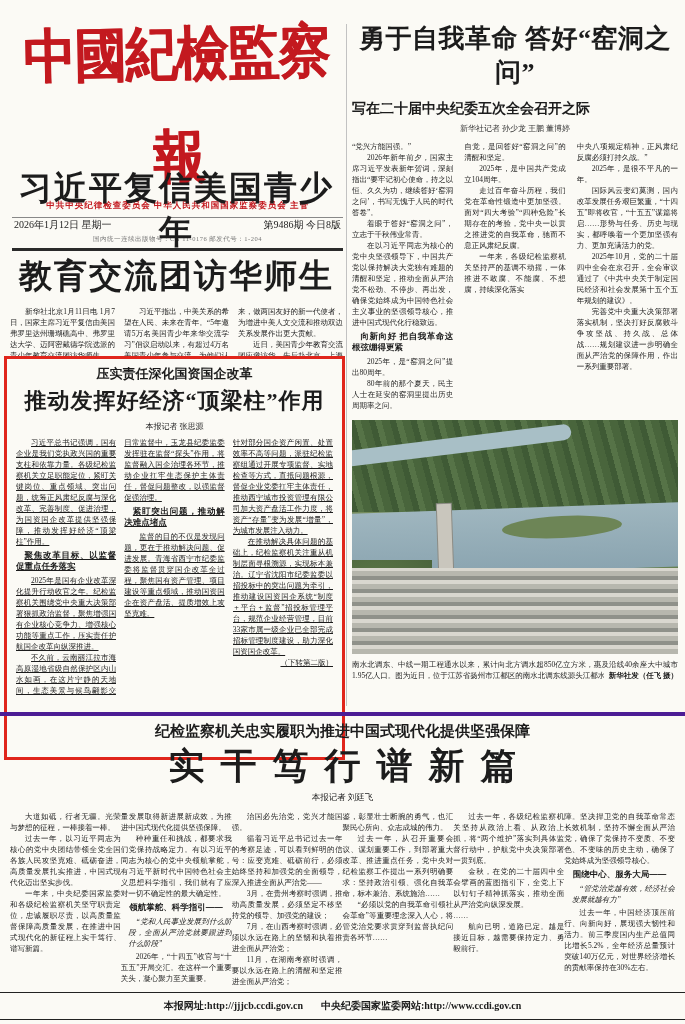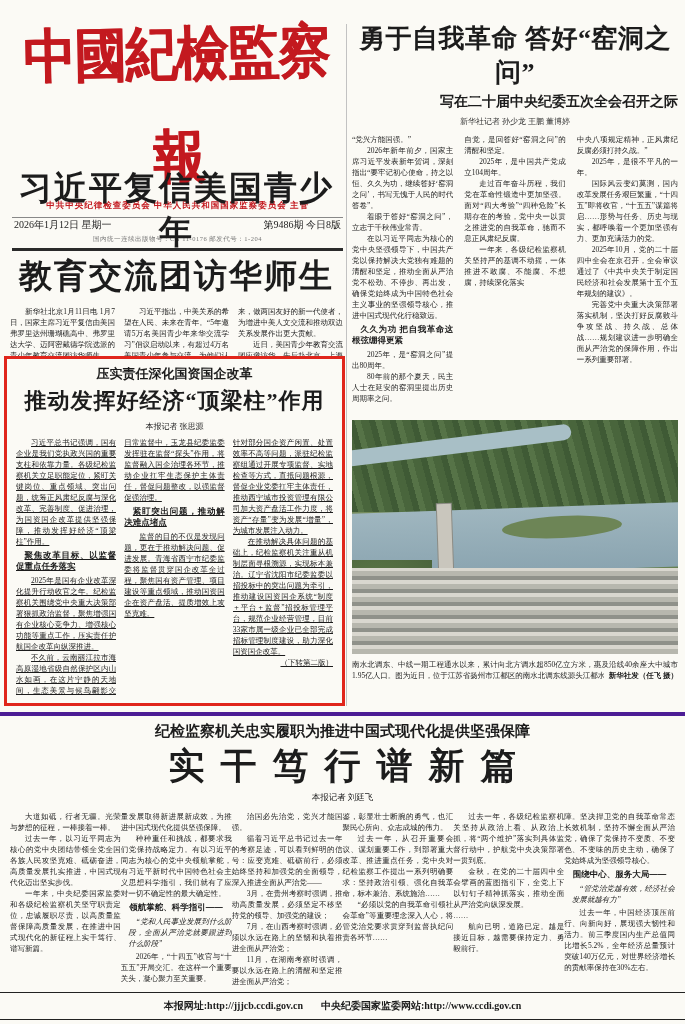--- a/index.html
+++ b/index.html
@@ -20,30 +20,30 @@
   .col{flex:1;overflow:hidden;font-size:7.5px;line-height:11px;text-align:justify;}
   .col p{margin:0;text-indent:2em;}
   .col p.noind{text-indent:0;}
   .col p.sub{font-family:"Liberation Sans",sans-serif;font-weight:bold;font-size:8.5px;
       text-indent:1em;margin:3px 0;}
   .col p.quote{font-style:italic;color:#222;padding-left:1em;text-indent:1em;margin:2px 0;}
   .col p.turn{text-align:right;text-indent:0;}
   
   .art-yaodong{position:absolute;left:352px;top:22px;width:326px;}
   .yd-head{font-size:26px;font-weight:bold;text-align:center;line-height:34px;letter-spacing:.5px;}
-  .yd-sub{font-size:14px;font-weight:bold;text-align:right;margin-top:3px;}
+  .yd-sub{font-size:14px;font-weight:bold;text-align:left;margin-top:10px;}
   .yd-by{font-size:8px;text-align:center;margin-top:5px;color:#333;}
   .yd-cols{margin-top:7px;height:306px;gap:11px;}
   
   .art-xi{position:absolute;left:10px;top:166px;width:333px;}
   .xi-head{font-family:"Liberation Sans",sans-serif;font-size:33px;font-weight:900;
       text-align:center;line-height:44px;letter-spacing:2px;}
   .xi-cols{margin-top:8px;height:86px;gap:9px;}
   
-  .red-box{position:absolute;left:4px;top:356px;width:341px;height:350px;box-sizing:border-box;
+  .red-box{position:absolute;left:4px;top:356px;width:341px;height:404px;box-sizing:border-box;
       border:3px solid #e0251b;padding:6px 9px;background:#fbfaf5;}
   .rb-kicker{font-family:"Liberation Sans",sans-serif;font-size:13px;font-weight:bold;text-align:center;}
   .rb-head{font-size:22px;font-weight:bold;text-align:center;margin-top:3px;letter-spacing:1px;}
   .rb-by{font-size:8px;text-align:center;margin:5px 0;}
   .rb-cols{height:258px;gap:8px;text-decoration:underline;}
   
   .photo-block{position:absolute;left:352px;top:420px;width:326px;}
   .photo{position:relative;height:234px;overflow:hidden;background:linear-gradient(160deg,#7d9163,#5f7c4c);}
   .ph-trees{position:absolute;left:0;top:0;width:100%;height:92px;
       background:repeating-linear-gradient(75deg,#3f5a35 0 6px,#567347 6px 12px,#49653c 12px 20px);}
@@ -97,21 +97,21 @@
   <div class="art-yaodong">
     <div class="yd-head">勇于自我革命 答好“窑洞之问”</div>
     <div class="yd-sub">写在二十届中央纪委五次全会召开之际</div>
     <div class="yd-by">新华社记者 孙少龙 王鹏 董博婷</div>
     <div class="cols yd-cols">
       <div class="col">
           <p class="noind">“党兴方能国强。”</p>
           <p>2026年新年前夕，国家主席习近平发表新年贺词，深刻指出“要牢记初心使命，持之以恒、久久为功，继续答好‘窑洞之问’，书写无愧于人民的时代答卷”。</p>
           <p>着眼于答好“窑洞之问”，立志于千秋伟业常青。</p>
           <p>在以习近平同志为核心的党中央坚强领导下，中国共产党以保持解决大党独有难题的清醒和坚定，推动全面从严治党不松劲、不停步、再出发，确保党始终成为中国特色社会主义事业的坚强领导核心，推进中国式现代化行稳致远。</p>
-          <p class="sub">久久为功 把自我革命这根弦绷得更紧</p>
+          <p class="sub">向新向好 把自我革命这根弦绷得更紧</p>
           <p>2025年，是“窑洞之问”提出80周年。</p>
           <p>80年前的那个夏天，民主人士在延安的窑洞里提出历史周期率之问。</p>
         </div>
       <div class="col">
           <p class="noind">自觉，是回答好“窑洞之问”的清醒和坚定。</p>
           <p>2025年，是中国共产党成立104周年。</p>
           <p>走过百年奋斗历程，我们党在革命性锻造中更加坚强。面对“四大考验”“四种危险”长期存在的考验，党中央一以贯之推进党的自我革命，驰而不息正风肃纪反腐。</p>
           <p>一年来，各级纪检监察机关坚持严的基调不动摇，一体推进不敢腐、不能腐、不想腐，持续深化落实</p>
         </div>
       <div class="col">

